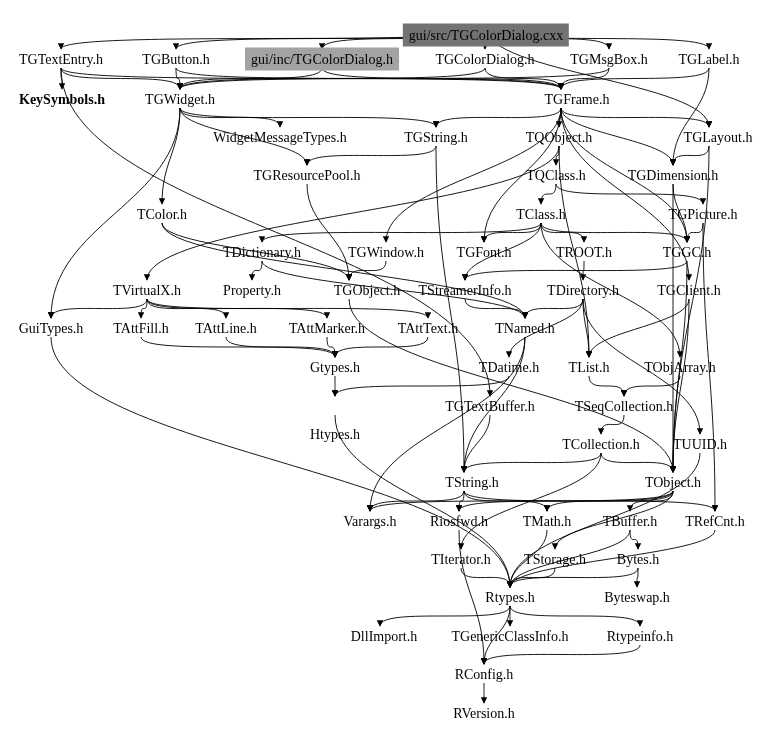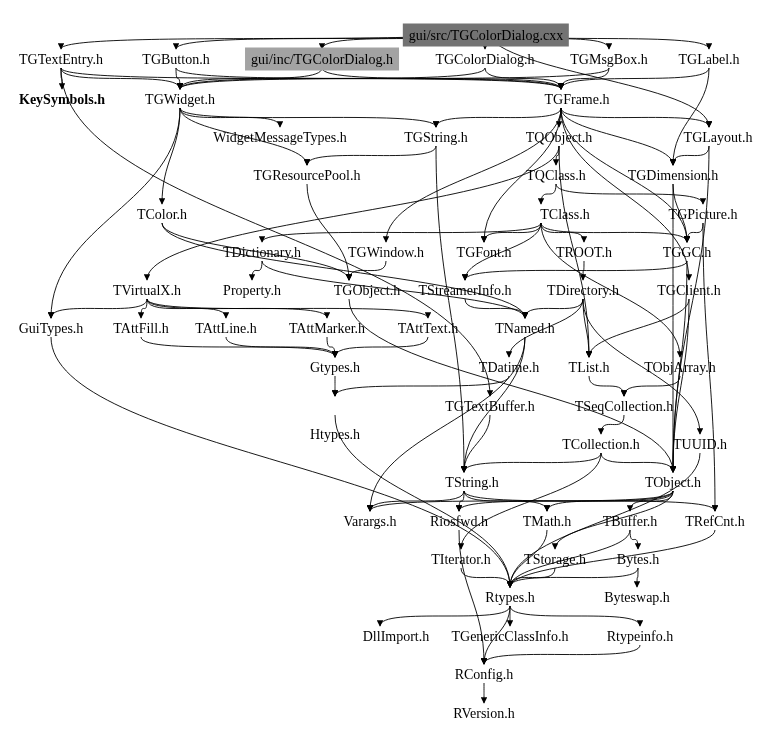--- a/index.html
+++ b/index.html
@@ -158,21 +158,21 @@
       <div class="node link" style="left: 180px; top: 99px;">TGWidget.h</div>
       <div class="node link" style="left: 561px; top: 99px; margin-left: 16px;">TGFrame.h</div>
       <div class="node link" style="left: 280px; top: 137px;">WidgetMessageTypes.h</div>
       <div class="node link" style="left: 436px; top: 137px;">TGString.h</div>
       <div class="node link" style="left: 559px; top: 137px;">TQObject.h</div>
       <div class="node link" style="left: 718px; top: 137px;">TGLayout.h</div>
       <div class="node link" style="left: 307px; top: 175px;">TGResourcePool.h</div>
       <div class="node link" style="left: 556px; top: 175px;">TQClass.h</div>
       <div class="node link" style="left: 673px; top: 175px;">TGDimension.h</div>
       <div class="node link" style="left: 162px; top: 214px;">TColor.h</div>
-      <div class="node link" style="left: 541px; top: 214px; margin-left: 24px;">TClass.h</div>
+      <div class="node link" style="left: 541px; top: 214px;">TClass.h</div>
       <div class="node link" style="left: 703px; top: 214px;">TGPicture.h</div>
       <div class="node link" style="left: 262px; top: 252px;">TDictionary.h</div>
       <div class="node link" style="left: 386px; top: 252px;">TGWindow.h</div>
       <div class="node link" style="left: 484px; top: 252px;">TGFont.h</div>
       <div class="node link" style="left: 584px; top: 252px;">TROOT.h</div>
       <div class="node link" style="left: 687px; top: 252px;">TGGC.h</div>
       <div class="node link" style="left: 147px; top: 290px;">TVirtualX.h</div>
       <div class="node link" style="left: 252px; top: 290px;">Property.h</div>
       <div class="node link" style="left: 367px; top: 290px;">TGObject.h</div>
       <div class="node link" style="left: 465px; top: 290px;">TStreamerInfo.h</div>
@@ -198,19 +198,19 @@
       <div class="node link" style="left: 370px; top: 521px;">Varargs.h</div>
       <div class="node link" style="left: 459px; top: 521px;">Riosfwd.h</div>
       <div class="node link" style="left: 547px; top: 521px;">TMath.h</div>
       <div class="node link" style="left: 630px; top: 521px;">TBuffer.h</div>
       <div class="node link" style="left: 715px; top: 521px;">TRefCnt.h</div>
       <div class="node link" style="left: 461px; top: 559px;">TIterator.h</div>
       <div class="node link" style="left: 555px; top: 559px;">TStorage.h</div>
       <div class="node link" style="left: 638px; top: 559px;">Bytes.h</div>
       <div class="node link" style="left: 510px; top: 597px;">Rtypes.h</div>
       <div class="node link" style="left: 637px; top: 597px;">Byteswap.h</div>
-      <div class="node link" style="left: 396px; top: 636px;">DllImport.h</div>
+      <div class="node link" style="left: 384px; top: 636px;">DllImport.h</div>
       <div class="node link" style="left: 510px; top: 636px;">TGenericClassInfo.h</div>
       <div class="node link" style="left: 640px; top: 636px;">Rtypeinfo.h</div>
       <div class="node link" style="left: 484px; top: 674px;">RConfig.h</div>
       <div class="node link" style="left: 484px; top: 713px;">RVersion.h</div>
     </div>
 </div>
 
 </body></html>

